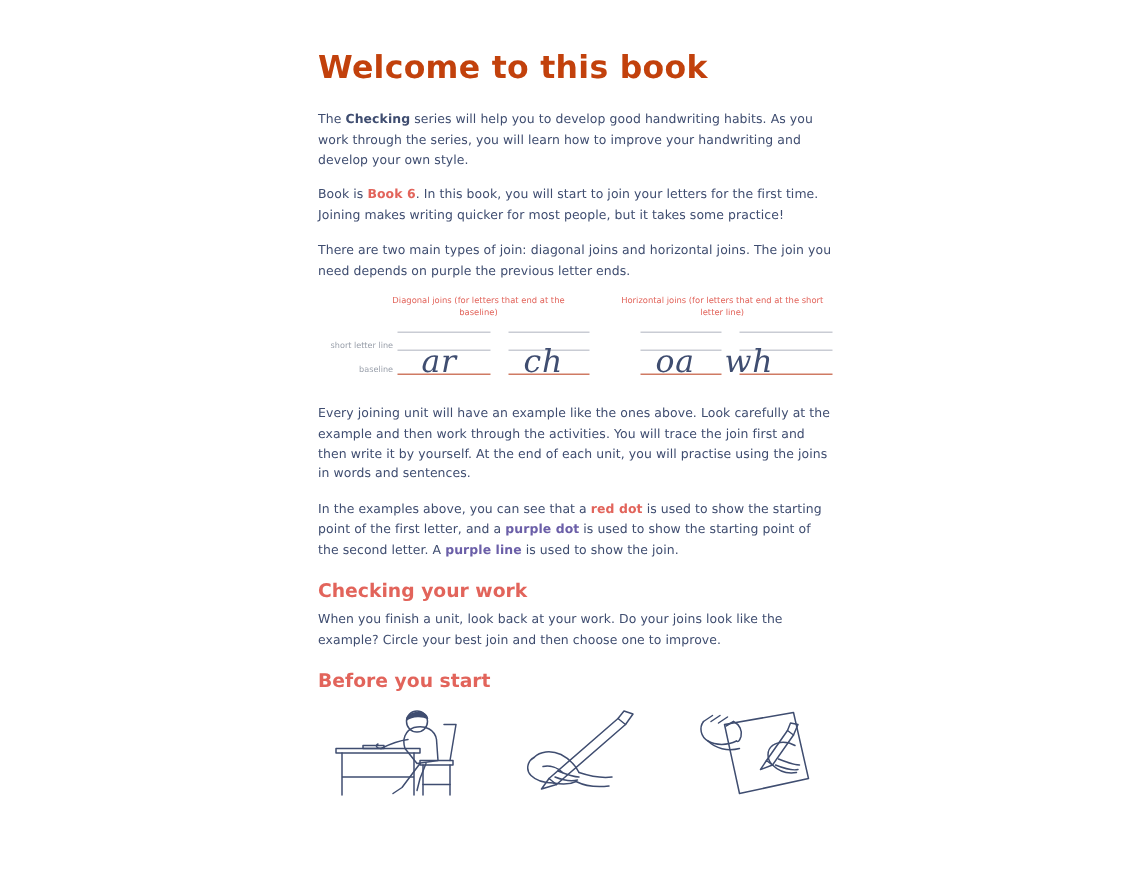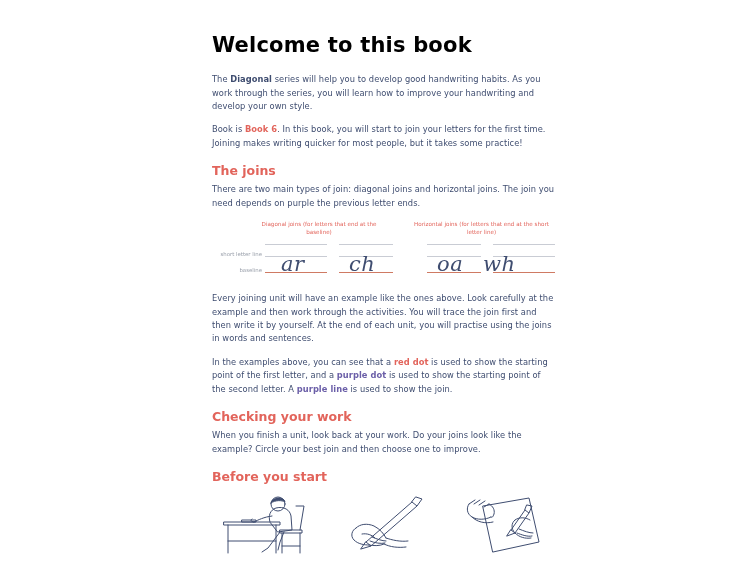--- a/index.html
+++ b/index.html
@@ -23,21 +23,21 @@
 
   .content {
     position: absolute;
     left: 212px;
     top: 34px;
     width: 343px;
   }
 
   
   .doc-title {
-    color: #000000;
+    color: #c2410c;
     font-family: "DejaVu Sans", sans-serif;
     font-size: 21px;
     font-weight: bold;
     letter-spacing: 0.2px;
     margin: 0 0 16px 0;
     line-height: 1.1;
   }
 
   .section-heading {
     color: #e2645b;
@@ -165,25 +165,24 @@
   .illus-art svg { display: block; }
 </style>
 </head>
 <body>
 
 <div class="page">
   <div class="content">
 
     <h1 class="doc-title">Welcome to this book</h1>
 
-    <p class="body-text"><span>The </span><span class="b-dark">Diagonal</span><span> series will help you to develop good handwriting habits. As you work through the series, you will learn how to improve your handwriting and develop your own style.</span></p>
+    <p class="body-text"><span>The </span><span class="b-dark">Checking</span><span> series will help you to develop good handwriting habits. As you work through the series, you will learn how to improve your handwriting and develop your own style.</span></p>
 
     <p class="body-text"><span>Book is </span><span class="b-red">Book 6</span><span>. In this book, you will start to join your letters for the first time. Joining makes writing quicker for most people, but it takes some practice!</span></p>
 
-    <h2 class="section-heading">The joins</h2>
     <p class="body-text">There are two main types of join: diagonal joins and horizontal joins. The join you need depends on purple the previous letter ends.</p>
 
     <div class="joins-figure">
       <div class="callout callout-left">Diagonal joins (for letters that end at the baseline)</div>
       <div class="callout callout-right">Horizontal joins (for letters that end at the short letter line)</div>
 
       <div class="lines-wrap">
         <div class="guide-label" style="top:8px;">short letter line</div>
         <div class="guide-label" style="top:24px;">baseline</div>
 

